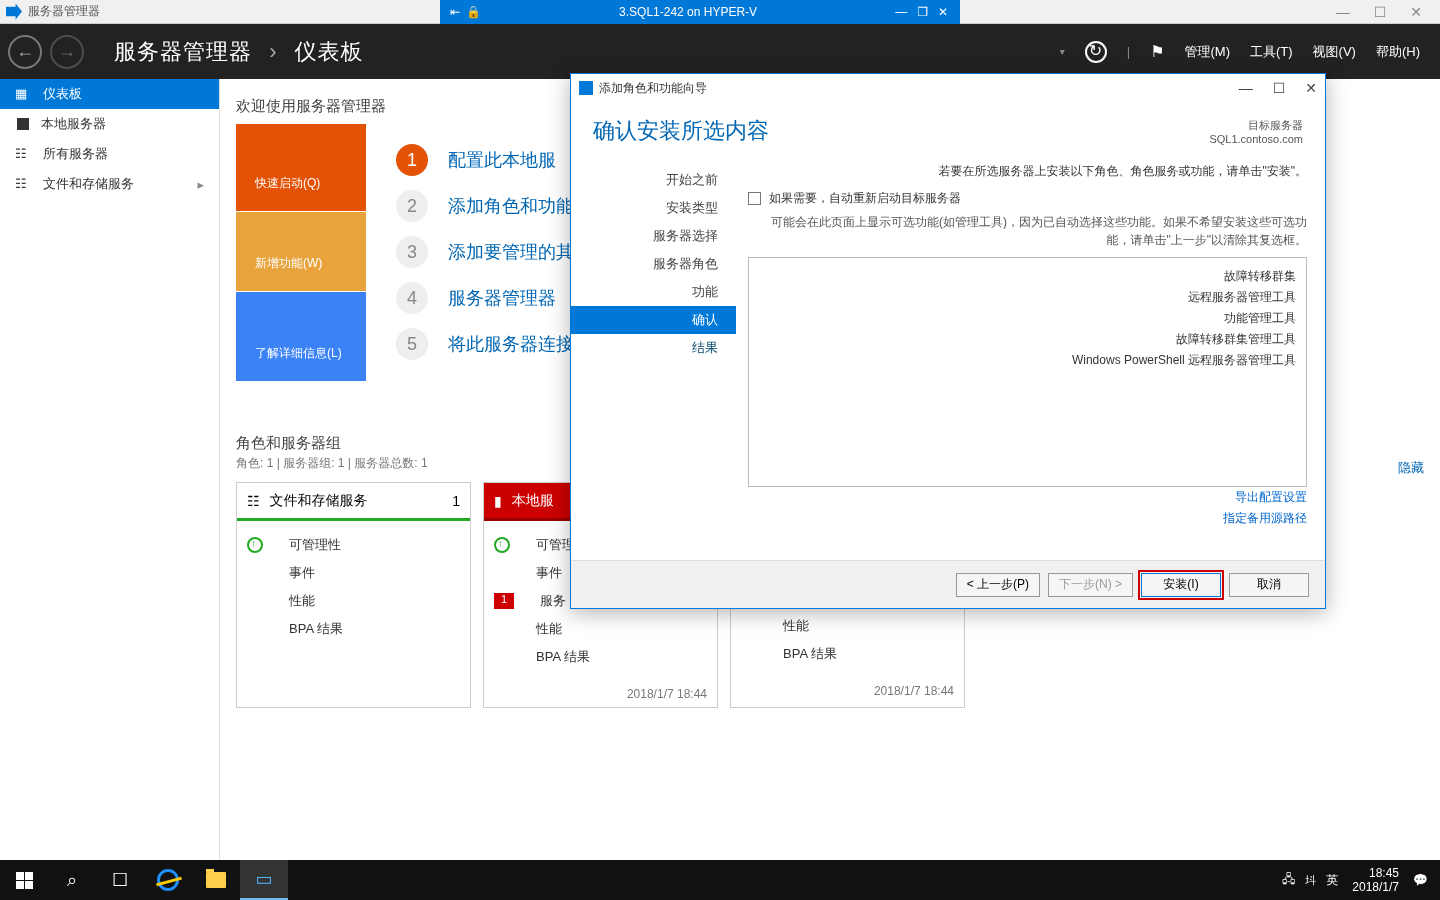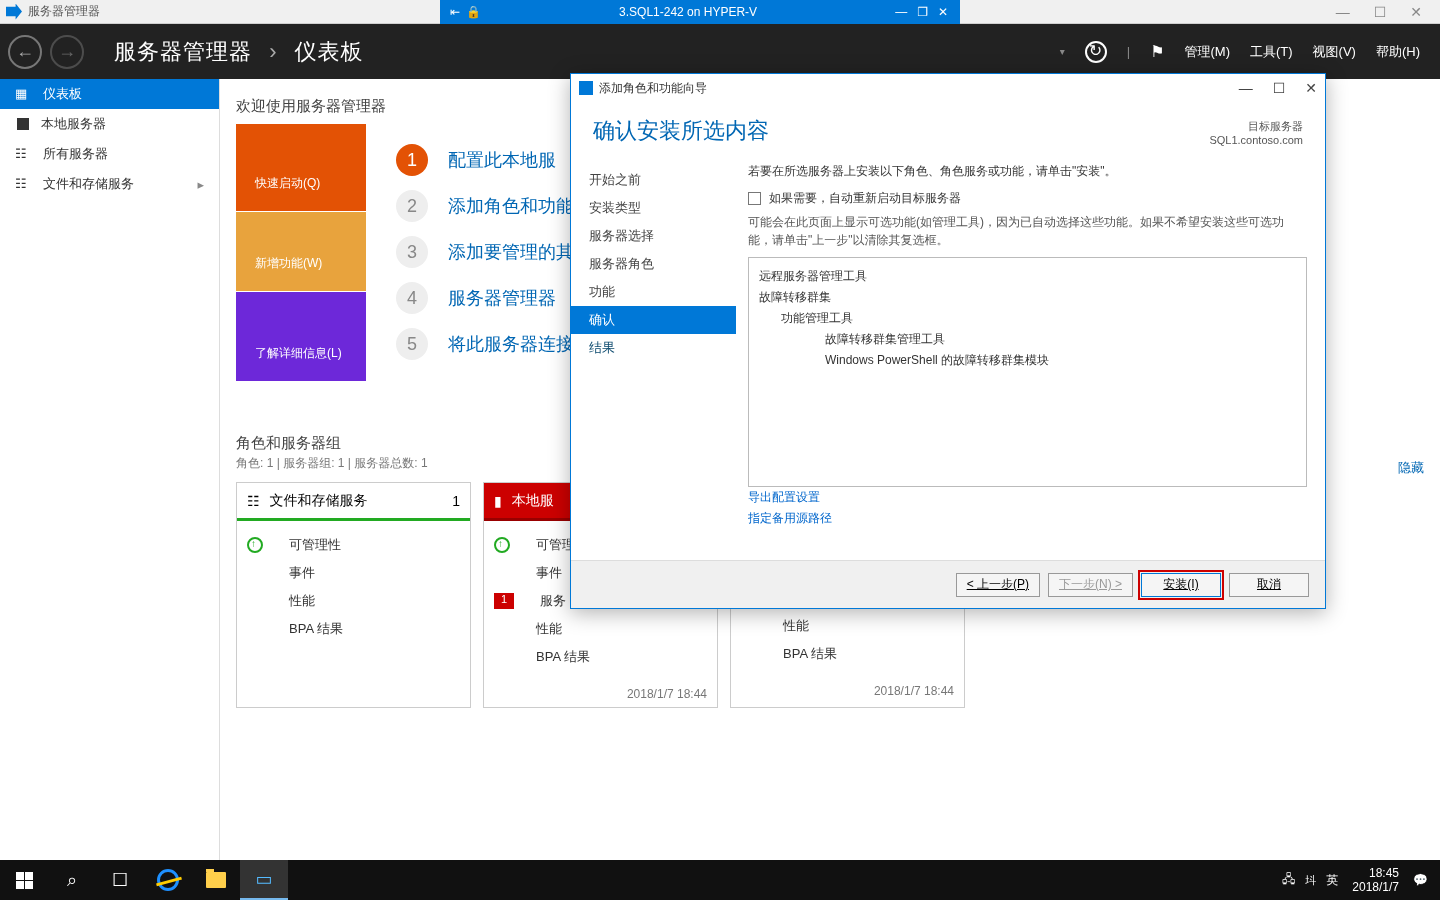--- a/index.html
+++ b/index.html
@@ -35,21 +35,21 @@
 .ico-square { background:currentColor; width:12px; height:12px; margin-left:2px; }
 
 
 .main { position:absolute; top:79px; left:220px; right:0; bottom:40px; background:#fff; overflow:hidden; }
 .welcome { padding:18px 16px 8px; color:#444; font-size:15px; }
 .quickstart { display:flex; margin:0 16px; }
 .qs-tiles { display:flex; flex-direction:column; width:130px; }
 .qs-tile { height:88px; color:#fff; padding:19px; display:flex; align-items:flex-end; font-size:12px; border-bottom:1px solid #fff; }
 .qs-tile.t1 { background:#e35205; }
 .qs-tile.t2 { background:#e8a33d; height:80px;}
-.qs-tile.t3 { background:#6d28d9; height:90px;}
+.qs-tile.t3 { background:#3b82f6; height:90px;}
 .steps { flex:1; padding:20px 30px; background:#fff; }
 .step { display:flex; align-items:center; gap:20px; margin-bottom:14px; }
 .step .num { width:32px; height:32px; border-radius:50%; display:flex; align-items:center; justify-content:center; font-size:18px; color:#888; background:#eee; }
 .step.first .num { background:#e35205; color:#fff; }
 .step .txt { color:#0066b3; font-size:18px; }
 .hide-btn { position:absolute; right:16px; top:380px; color:#0066b3; font-size:13px; }
 
 .section-h { margin:40px 16px 2px; color:#444; font-size:15px; }
 .section-sub { margin:0 16px 10px; color:#777; font-size:12px; }
 .role-cards { display:flex; gap:12px; padding:0 16px; }
@@ -62,42 +62,42 @@
 .card-row .ok-ico { width:16px; height:16px; border:2px solid #2a2; border-radius:50%; position:relative; }
 .card-row .ok-ico::after { content:"↑"; color:#2a2; font-size:10px; position:absolute; left:2px; top:-1px; }
 .card-row .err-badge { width:20px; height:16px; background:#c00; color:#fff; font-size:11px; text-align:center; }
 .card-foot { text-align:right; color:#777; font-size:12px; padding:6px 10px; }
 
 
 .wizard { position:absolute; top:73px; left:570px; width:756px; height:536px; background:#fff; border:1px solid #0078d7; box-shadow:0 4px 20px rgba(0,0,0,.3); display:flex; flex-direction:column; }
 .wiz-title { height:28px; background:#fff; display:flex; align-items:center; padding:0 8px; font-size:12px; color:#333; }
 .wiz-title .wiz-ico { width:14px; height:14px; background:#0078d7; margin-right:6px; }
 .wiz-wc { margin-left:auto; display:flex; gap:20px; font-size:14px; color:#444; }
-.wiz-head { padding:14px 22px 10px; display:flex; align-items:flex-end; }
+.wiz-head { padding:14px 22px 10px; display:flex; align-items:center; }
 .wiz-head h1 { font-size:22px; color:#0066b3; font-weight:normal; }
 .wiz-target { margin-left:auto; text-align:right; font-size:11px; color:#555; }
-.wiz-body { flex:1; display:flex; overflow:hidden; }
+.wiz-body { flex:1; display:flex; overflow:hidden;text-align:right; }
 .wiz-nav { width:165px; padding:10px 0; }
 .wiz-nav-item { padding:5px 18px; font-size:13px; color:#444; }
 .wiz-nav-item.active { background:#0078d7; color:#fff; }
 .wiz-nav-item.disabled { color:#0c4a6e; }
 .wiz-content { flex:1; padding:0 18px 0 12px; font-size:12px; color:#333; display:flex; flex-direction:column; }
 .wiz-msg { margin:6px 0 10px; line-height:1.5; }
 .wiz-check { display:flex; align-items:center; gap:8px; margin-bottom:6px; }
 .wiz-check .cb { width:13px; height:13px; border:1px solid #777; }
 .wiz-note { font-size:12px; color:#555; line-height:1.5; margin-bottom:8px; }
 .feature-box { border:1px solid #bbb; height:230px; padding:8px 10px; font-size:12px; overflow:auto; }
 .feature-box .lvl1 { margin-left:0; padding:2px 0;}
 .feature-box .lvl2 { margin-left:22px; padding:2px 0;}
 .feature-box .lvl3 { margin-left:44px; padding:2px 0;}
 .feature-box .lvl4 { margin-left:66px; padding:2px 0;}
 .wiz-links { }
 .wiz-links a { display:block; color:#06c; font-size:12px; padding:2px 0; text-decoration:none; }
 .wiz-btns { height:48px; background:#f0f0f0; border-top:1px solid #ddd; display:flex; align-items:center; justify-content:flex-end; gap:8px; padding:0 16px; }
-.wiz-btns button { height:24px; min-width:80px; font-size:12px; border:1px solid #999; background:#f5f5f5; padding:0 10px;text-decoration:underline; }
+.wiz-btns button { height:24px; min-width:80px; font-size:12px; border:1px solid #999; background:#f5f5f5; padding:0 10px; }
 .wiz-btns button:disabled { color:#999; }
 .wiz-btns button.primary { outline:2px solid #c00; outline-offset:1px; border:1px solid #0078d7; }
 
 
 .taskbar { position:absolute; bottom:0; left:0; right:0; height:40px; background:#111; display:flex; align-items:center; }
 .taskbar .tb-btn { width:48px; height:40px; display:flex; align-items:center; justify-content:center; color:#fff; font-size:18px; }
 .taskbar .tb-btn.active { background:#333; border-bottom:2px solid #76b9ed; }
 .win-logo { display:grid; grid-template-columns:8px 8px; grid-template-rows:8px 8px; gap:1px; }
 .win-logo span { background:#fff; }
 .ie-ico { width:22px; height:22px; border:3px solid #1e90ff; border-radius:50%; position:relative; }
@@ -315,25 +315,25 @@
       <div class="wiz-nav-item disabled">结果</div>
     </div>
     <div class="wiz-content">
       <div class="wiz-msg">若要在所选服务器上安装以下角色、角色服务或功能，请单击"安装"。</div>
       <div class="wiz-check">
         <span class="cb"></span>
         <span>如果需要，自动重新启动目标服务器</span>
       </div>
       <div class="wiz-note">可能会在此页面上显示可选功能(如管理工具)，因为已自动选择这些功能。如果不希望安装这些可选功能，请单击"上一步"以清除其复选框。</div>
       <div class="feature-box">
+        <div class="lvl1">故障转移群集</div>
         <div class="lvl1">远程服务器管理工具</div>
-        <div class="lvl1">故障转移群集</div>
         <div class="lvl2">功能管理工具</div>
         <div class="lvl4">故障转移群集管理工具</div>
-        <div class="lvl4">Windows PowerShell 的故障转移群集模块</div>
+        <div class="lvl4">Windows PowerShell 远程服务器管理工具</div>
       </div>
       <div class="wiz-links">
         <a>导出配置设置</a>
         <a>指定备用源路径</a>
       </div>
     </div>
   </div>
   <div class="wiz-btns">
     <button>&lt; 上一步(P)</button>
     <button disabled="">下一步(N) &gt;</button>

